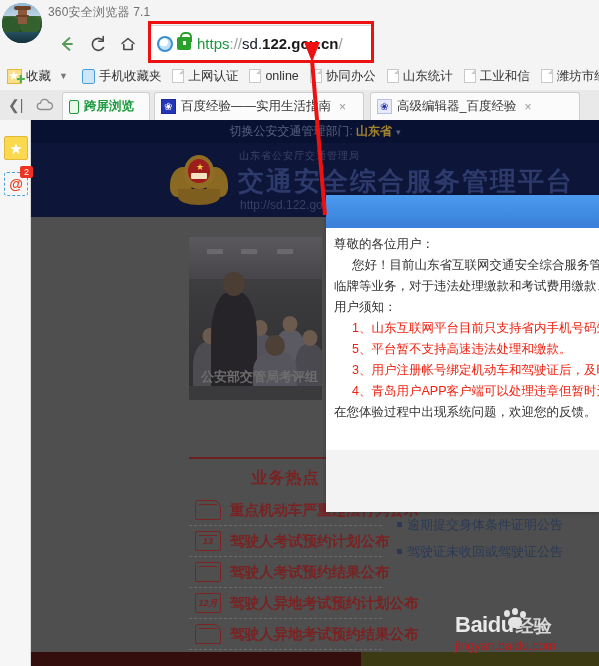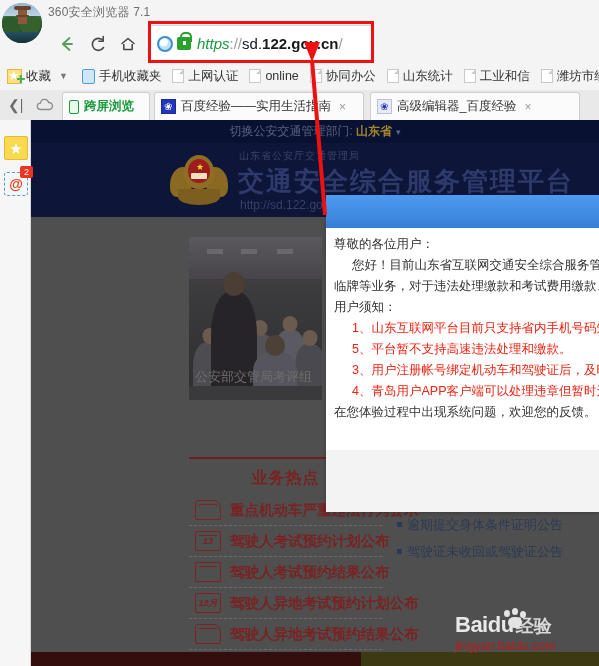--- a/index.html
+++ b/index.html
@@ -86,21 +86,21 @@
     background: transparent;
   }
   .url-lock:after {
     content: ""; position: absolute; left: 5.5px; top: 4px;
     width: 3px; height: 4px; background: #ffffff;
   }
   .url-text {
     margin-left: 6px; font-size: 15px; white-space: nowrap;
     font-family: "Liberation Sans", sans-serif;
   }
-  .url-text .scheme { color: #1a9a3c; font-style: italic; }
+  .url-text .scheme { color: #1a9a3c; }
   .url-text .slashes { color: #9b9b9b; }
   .url-text .sub { color: #0f172a; }
   .url-text .dom { color: #1a1a1a; font-weight: bold; }
   .url-text .path { color: #9b9b9b; }
 
   
   .anno-rect {
     position: absolute; left: 148px; top: 21px; width: 226px; height: 42px;
     border: 3px solid #ee1111; z-index: 60; pointer-events: none;
   }
@@ -289,22 +289,23 @@
   .hero .p4 { left: 84px; width: 34px; height: 70px; background: #5b5a62; }
   .hero .p5 { left: 106px; width: 30px; height: 56px; background: #4a4950; }
   .hero .p6 { left: 64px; width: 44px; height: 48px; background: #56555d; }
   .hero .p6 .head { width: 20px; height: 21px; top: -17px; background:#4d4037; }
   .hero .desk {
     position: absolute; left: 0; bottom: 0; width: 100%; height: 14px;
     background: #3a3a3c;
   }
   .hero .caption {
     position: absolute; left: 6px; bottom: 14px; right: 4px;
-    font-size: 13px; font-weight: normal; color: #6e6e6e; white-space: nowrap;
+    font-size: 13px; font-weight: bold; color: #6e6e6e; white-space: nowrap;
     overflow: hidden;
+    text-align: right;
   }
 
   
   .hot-wrap {
     position: absolute; left: 158px; top: 337px; width: 193px;
   }
   .hot-topline {
     position: absolute; left: 0; top: 0; width: 193px; height: 2px;
     background: #6e2020;
   }

